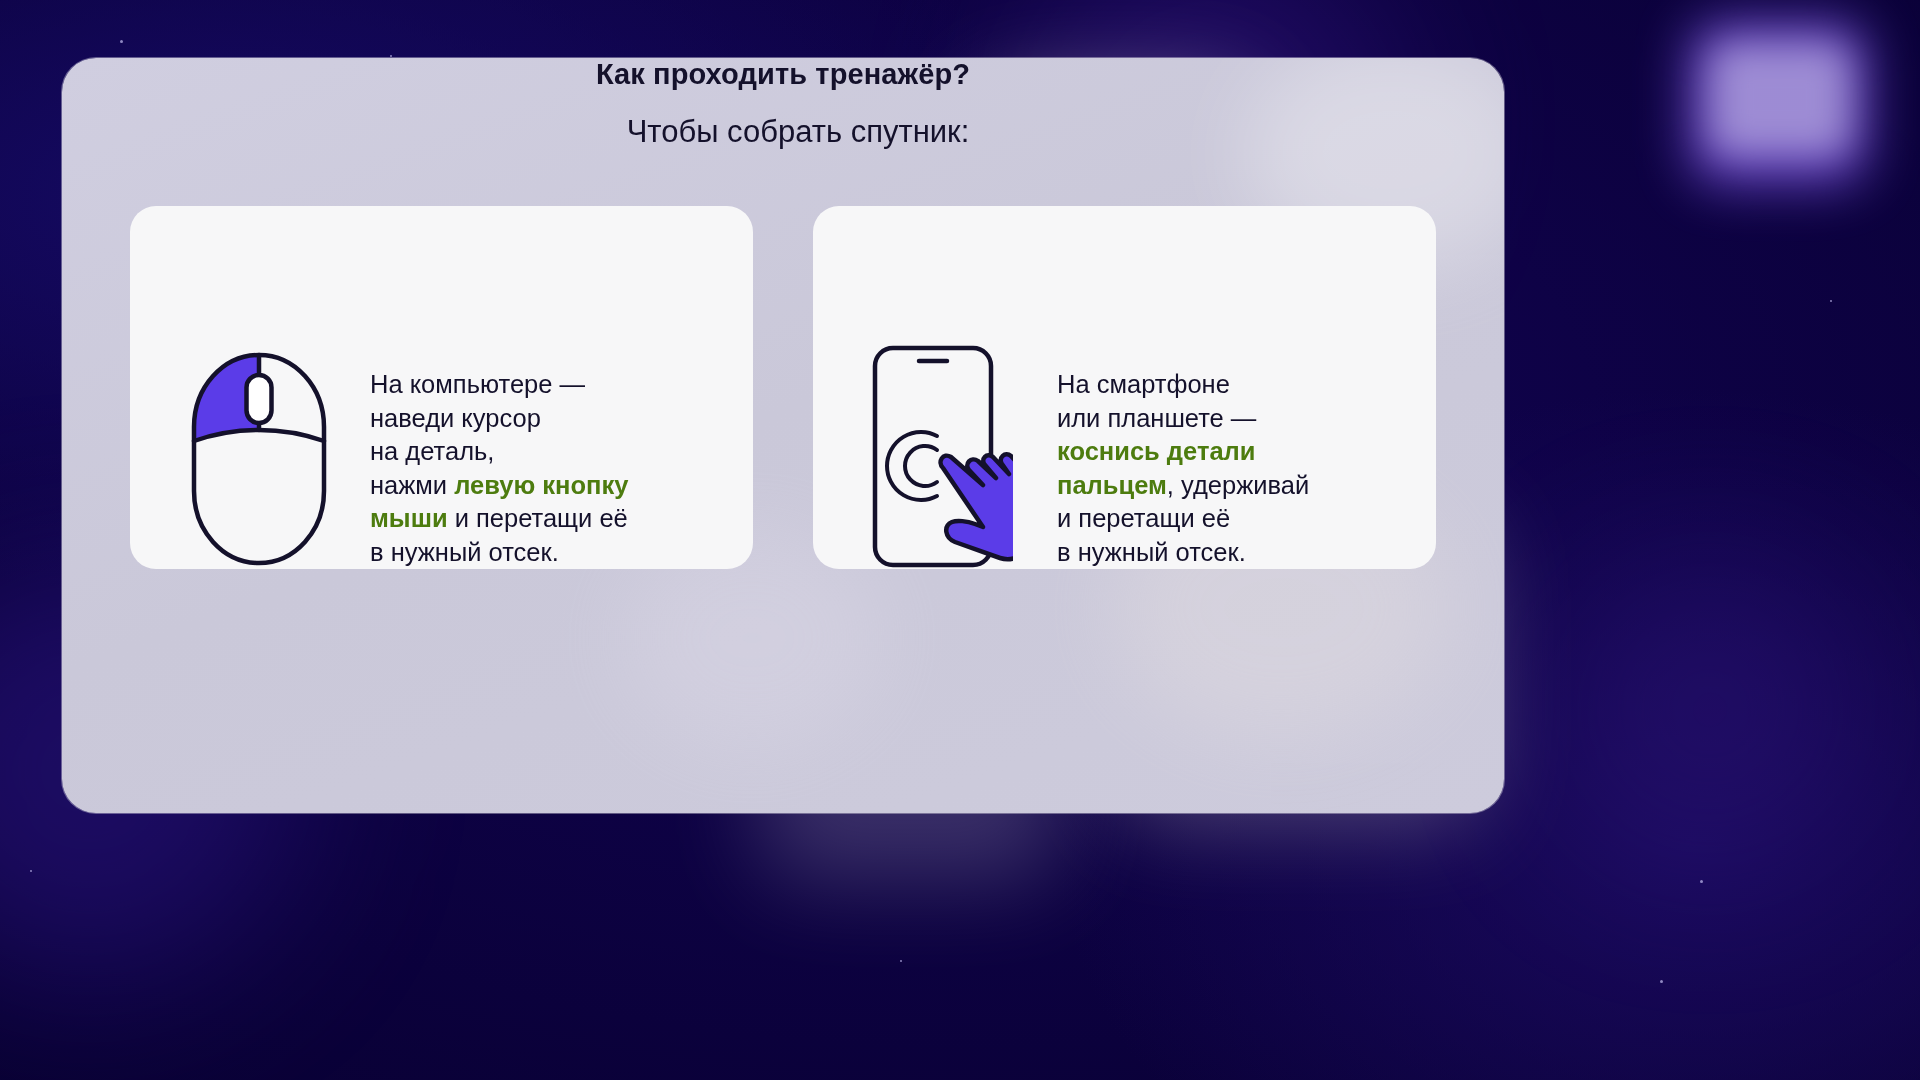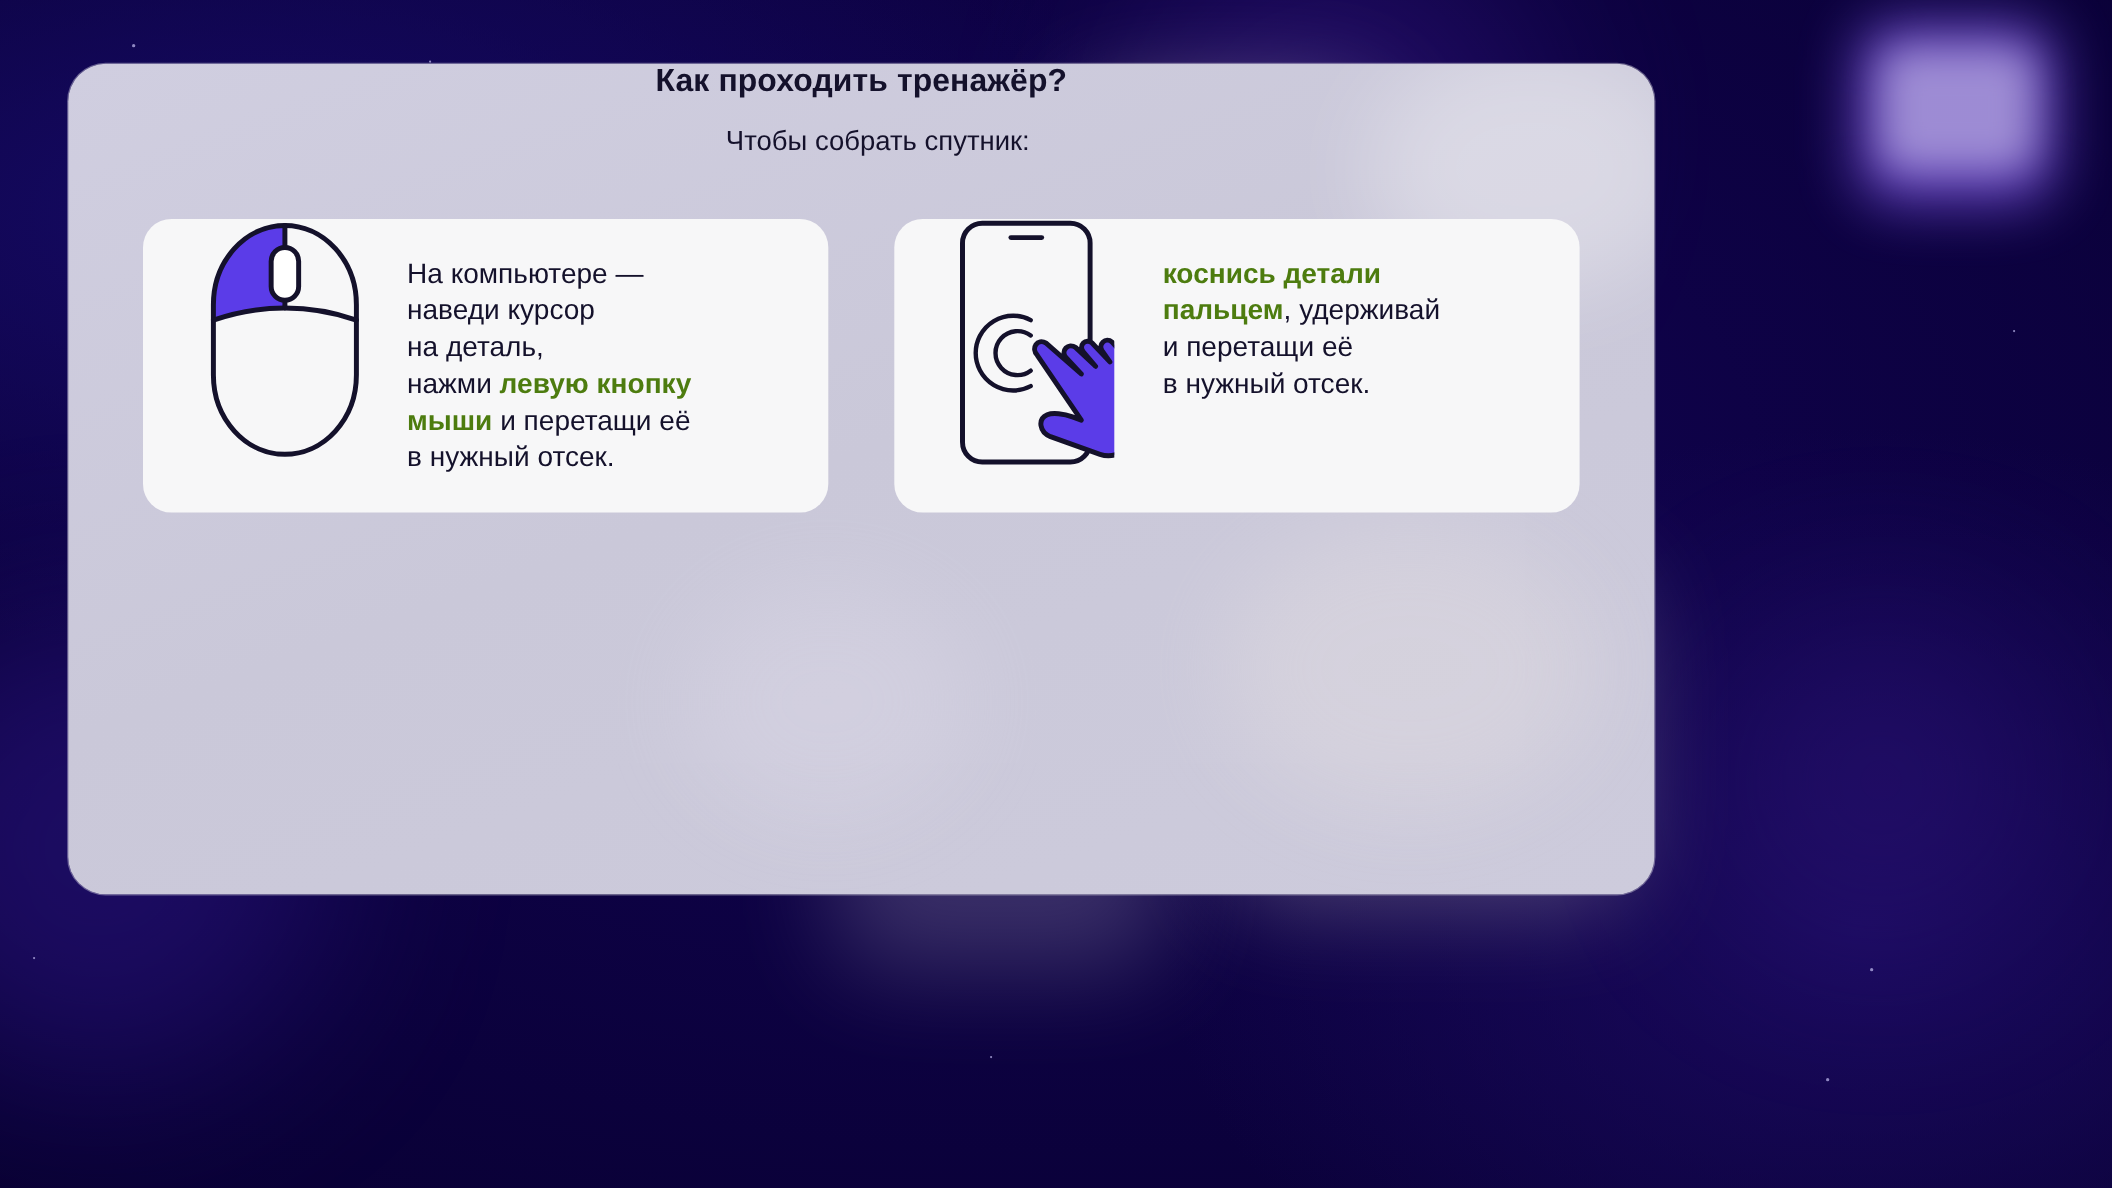--- a/index.html
+++ b/index.html
@@ -52,39 +52,39 @@
   .title{
     text-align:center;
     font-size:29px;
     font-weight:700;
     color:#14112b;
     letter-spacing:.1px;
   }
   .subtitle{
     text-align:center;
     margin-top:23px;
-    font-size:25px;
+    font-size:31px;
     font-weight:400;
     color:#14112b;
     margin-left:30px;
   }
 
   .cards{
     display:flex;
     justify-content:center;
     gap:60px;
     margin-top:56px;
   }
   .card{
     width:623px;
-    height:267px;
+    height:363px;
     background:#f7f7f8;
     border-radius:26px;
     display:flex;
-    align-items:flex-start;
+    align-items:flex-end;
     padding:0 36px 0 44px;
     gap:22px;
   }
   .card-icon{flex:0 0 auto;display:flex;align-items:center;justify-content:center;}
   .card-text{
     font-size:25.5px;
     line-height:33.5px;
     color:#14112b;
     white-space:pre-line;
     font-weight:400;
@@ -173,21 +173,23 @@
                      L114 121 C109 115 116 108 122 113 L138 130
                      L131 120 C127 114 134 107 140 112
                      L160 134 C172 146 176 162 170 178
                      L160 200 C154 212 141 218 129 214
                      L84 198 C74 194 72 182 81 178
                      C86 176 96 177 104 180
                      L112 183 Z" fill="#5b3ce8" stroke="#14112b" stroke-width="4.5" stroke-linejoin="round"></path>
           </svg>
         </div>
         <div class="card-text text-right">
-          <span class="hl">коснись детали
+          <span>На смартфоне
+или планшете —
+</span><span class="hl">коснись детали
 пальцем</span><span>, удерживай
 и перетащи её
 в нужный отсек.</span>
         </div>
       </div>
 
     </div>
   </div>
 </div>
 

